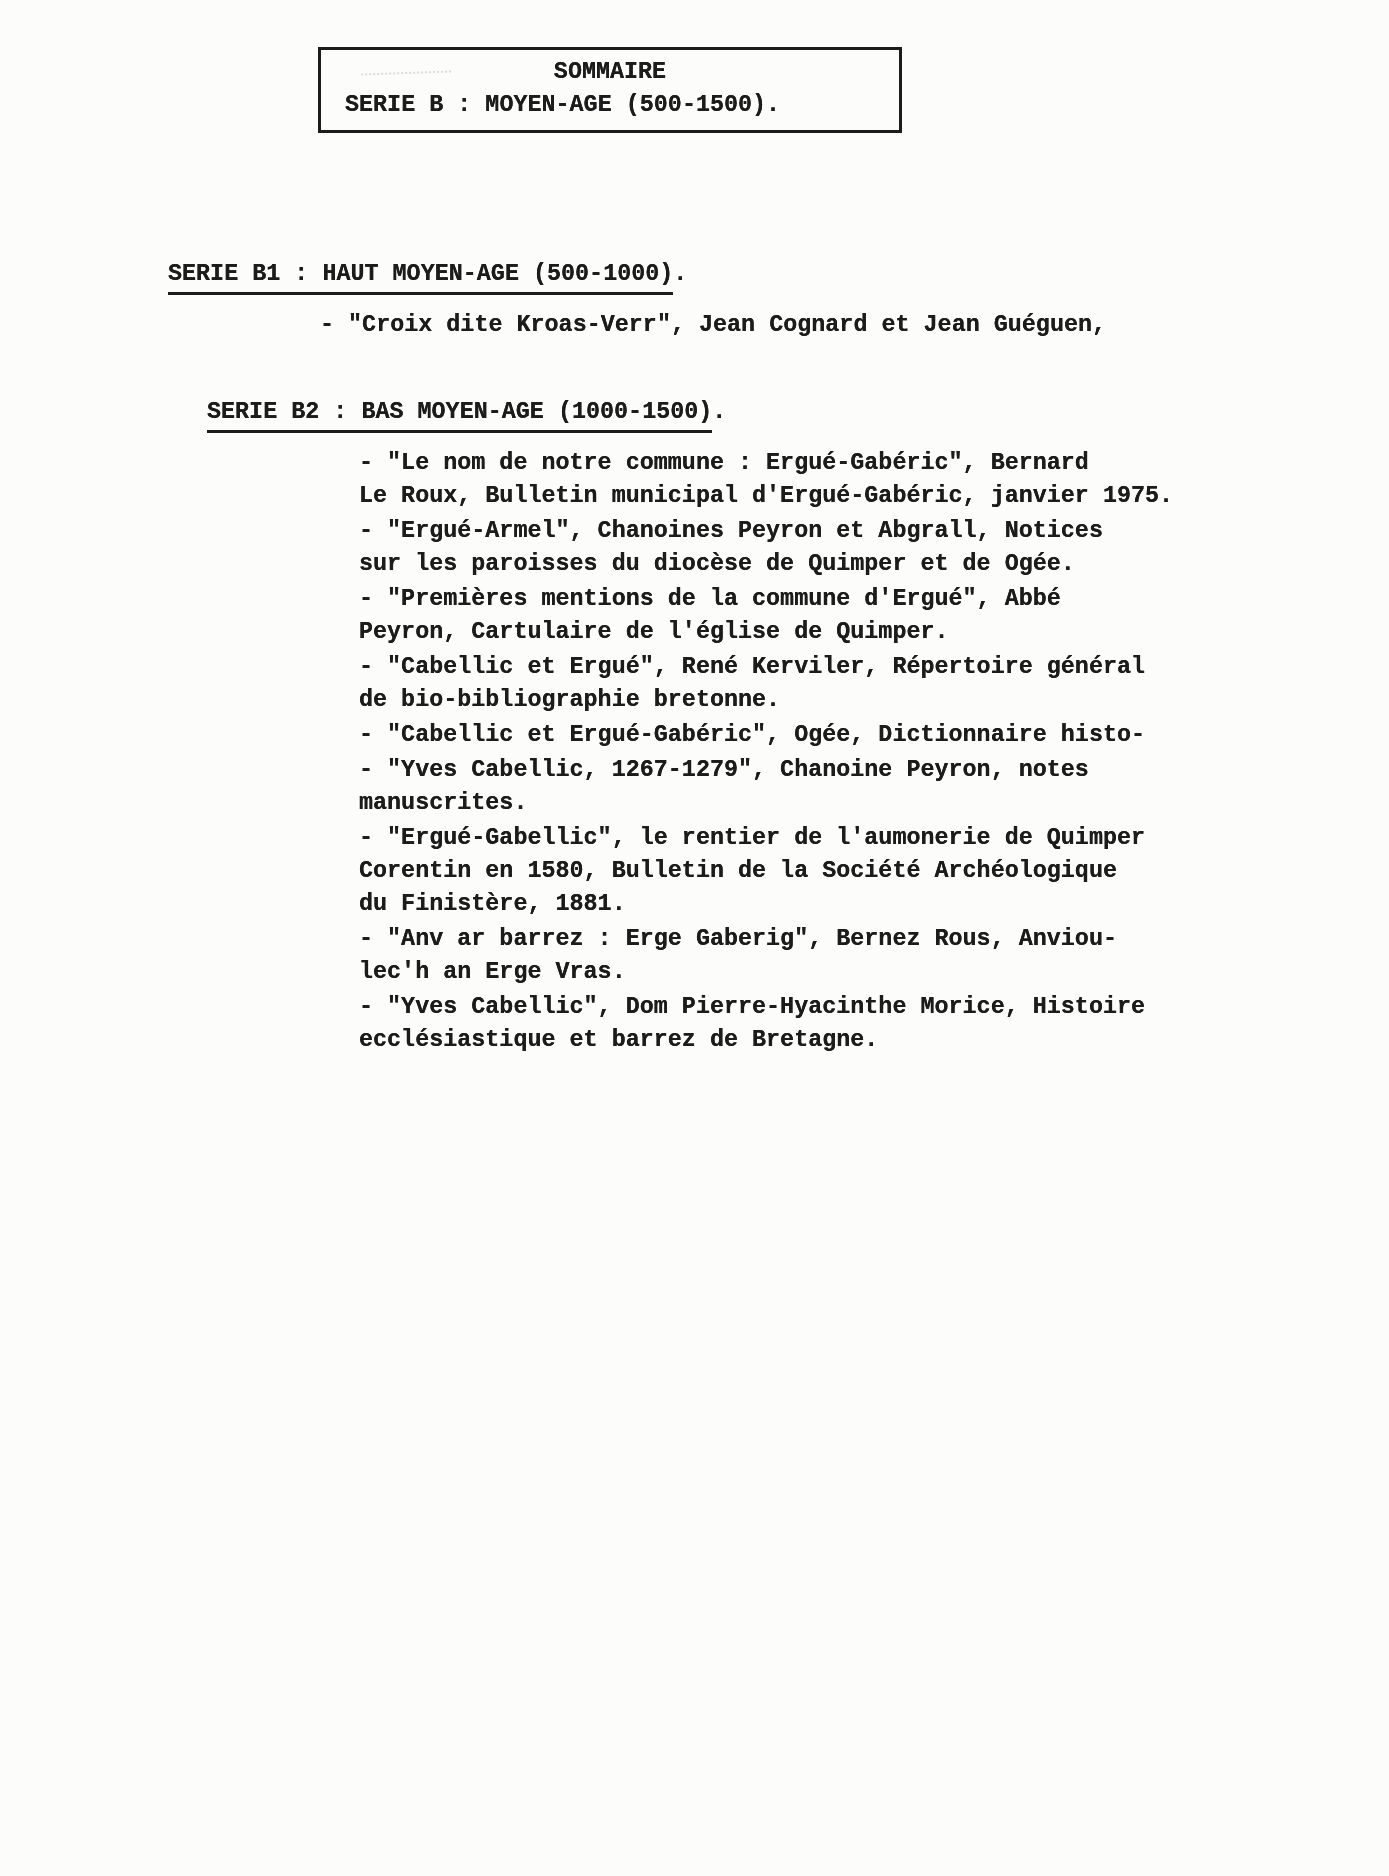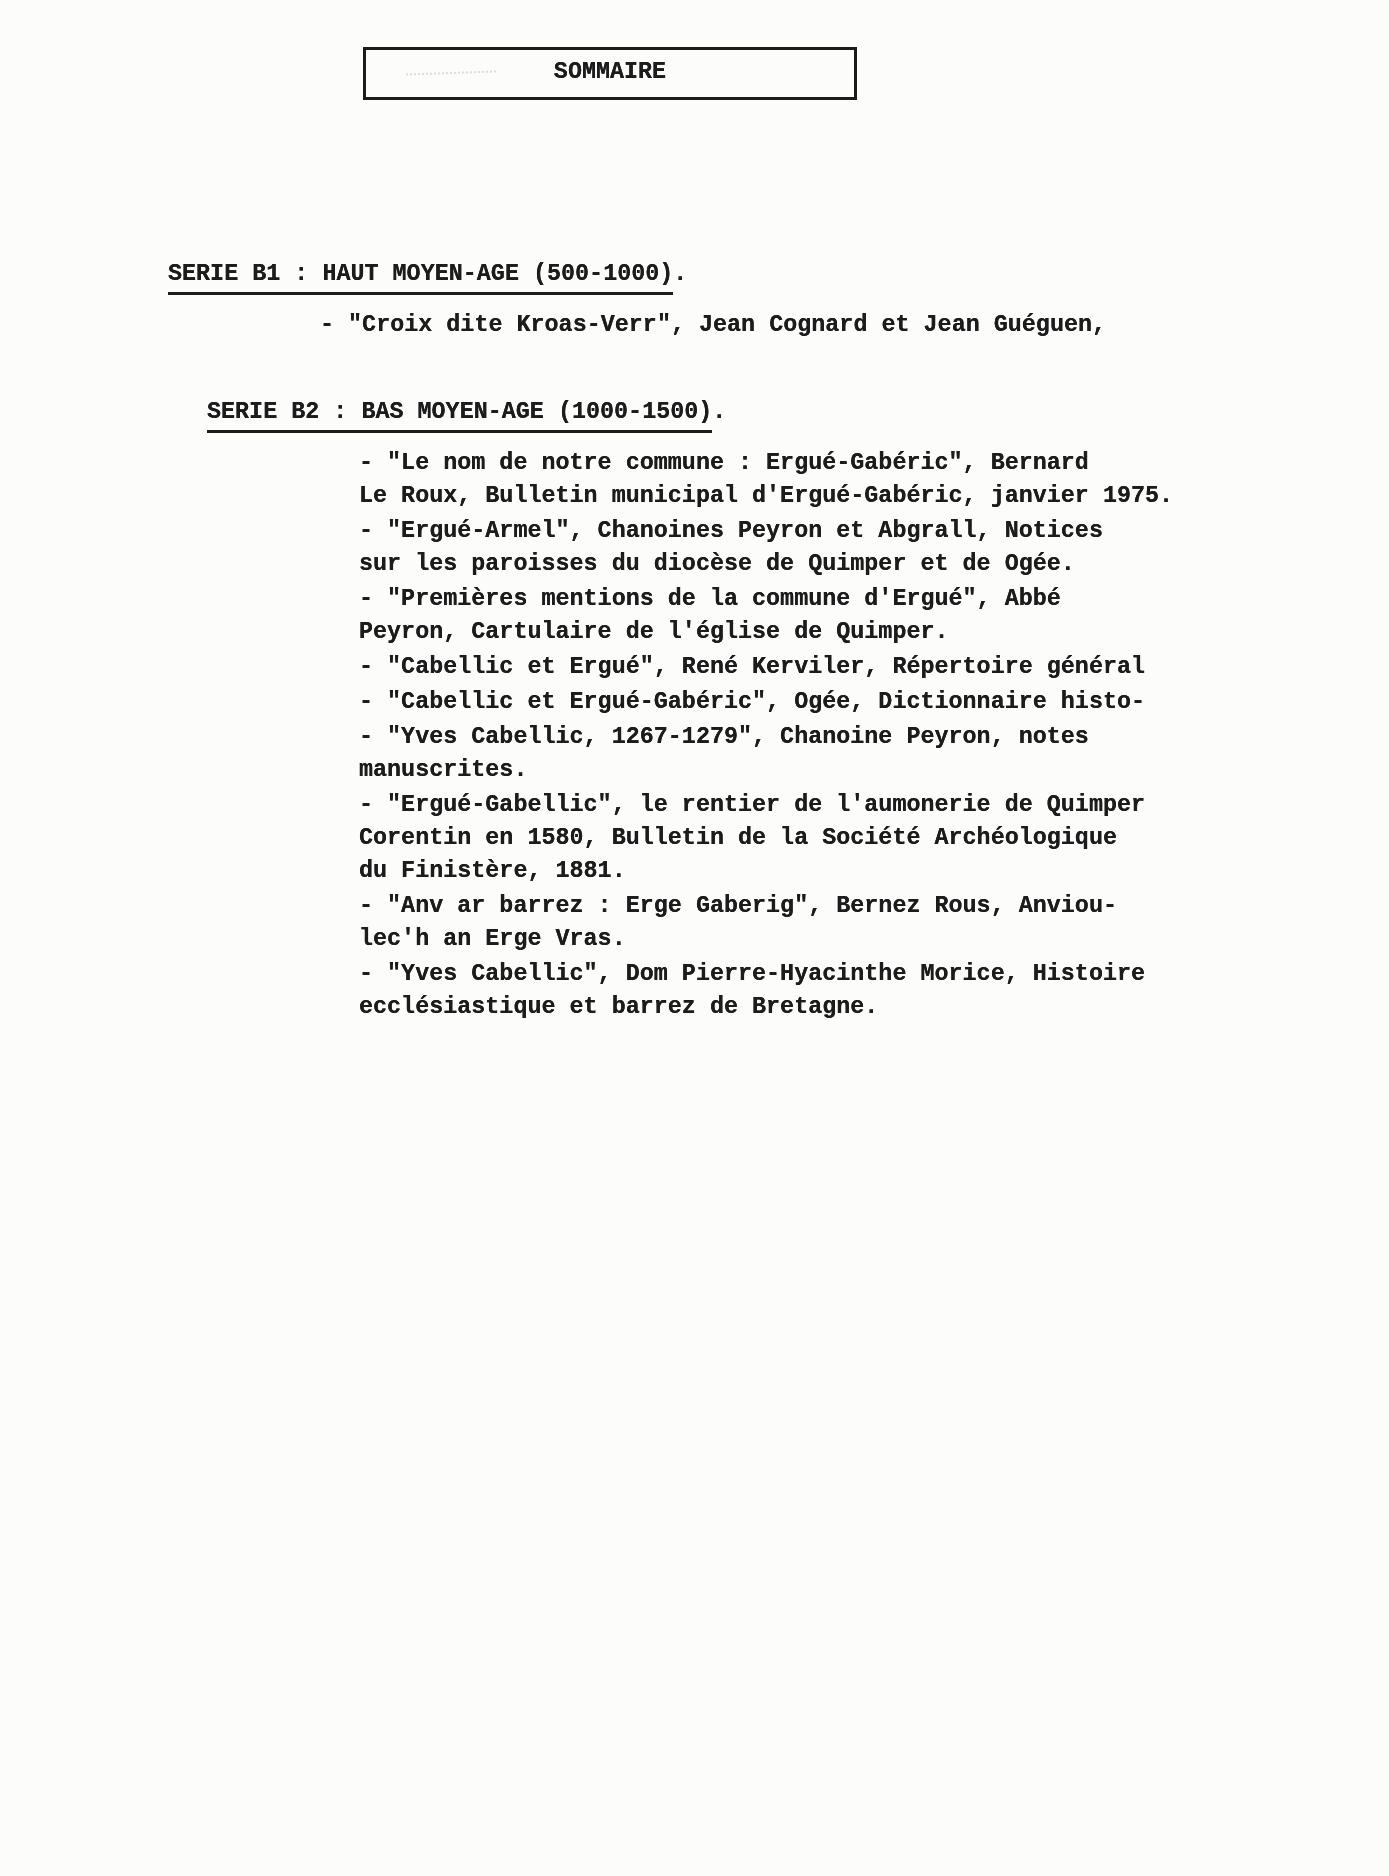--- a/index.html
+++ b/index.html
@@ -17,25 +17,24 @@
     font-weight:bold;
     font-size:23.4px;
     line-height:33px;
     color:var(--ink);
     text-shadow:0 0 0.6px currentColor;
   }
   .line{white-space:pre;}
   
   .summary-box{
     position:absolute;left:318px;top:47px;
-    width:494px;
+    width:584px;
     border:3px solid var(--ink);
     box-sizing:border-box;
     padding:6px 0 8px 0;
-    margin-left:45px;
   }
   .summary-box .box-title{text-align:center;}
   .summary-box .box-subtitle{padding-left:24px;}
   
   .section{position:absolute;left:0;}
   .section-0{top:258px;}
   .section-1{top:396px;padding-left:39px;}
   .section-heading{
     margin:0 0 14px 168px;
     white-space:pre;
@@ -57,20 +56,21 @@
   }
 </style>
 </head>
 <body>
 
 <div class="page">
 
   <div class="summary-box">
     <div class="smudge"></div>
     <div class="line box-title">SOMMAIRE</div>
+    <div class="line box-subtitle">SERIE B : MOYEN-AGE (500-1500).</div>
   </div>
 
   <div class="section section-0">
     <div class="section-heading"><span class="heading-underline">SERIE B1 : HAUT MOYEN-AGE (500-1000)</span><span>.</span></div>
     <div class="entries">
       <p class="entry">
         <span class="line">- "Croix dite Kroas-Verr", Jean Cognard et Jean Guéguen,</span><br>
       </p>
     </div>
   </div>
@@ -85,20 +85,21 @@
       <p class="entry">
         <span class="line">- "Ergué-Armel", Chanoines Peyron et Abgrall, Notices</span><br>
         <span class="line">sur les paroisses du diocèse de Quimper et de Ogée.</span>
       </p>
       <p class="entry">
         <span class="line">- "Premières mentions de la commune d'Ergué", Abbé</span><br>
         <span class="line">Peyron, Cartulaire de l'église de Quimper.</span>
       </p>
       <p class="entry">
         <span class="line">- "Cabellic et Ergué", René Kerviler, Répertoire général</span><br>
+        <span class="line">de bio-bibliographie bretonne.</span>
       </p>
       <p class="entry">
         <span class="line">- "Cabellic et Ergué-Gabéric", Ogée, Dictionnaire histo-</span><br>
       </p>
       <p class="entry">
         <span class="line">- "Yves Cabellic, 1267-1279", Chanoine Peyron, notes</span><br>
         <span class="line">manuscrites.</span>
       </p>
       <p class="entry">
         <span class="line">- "Ergué-Gabellic", le rentier de l'aumonerie de Quimper</span><br>

